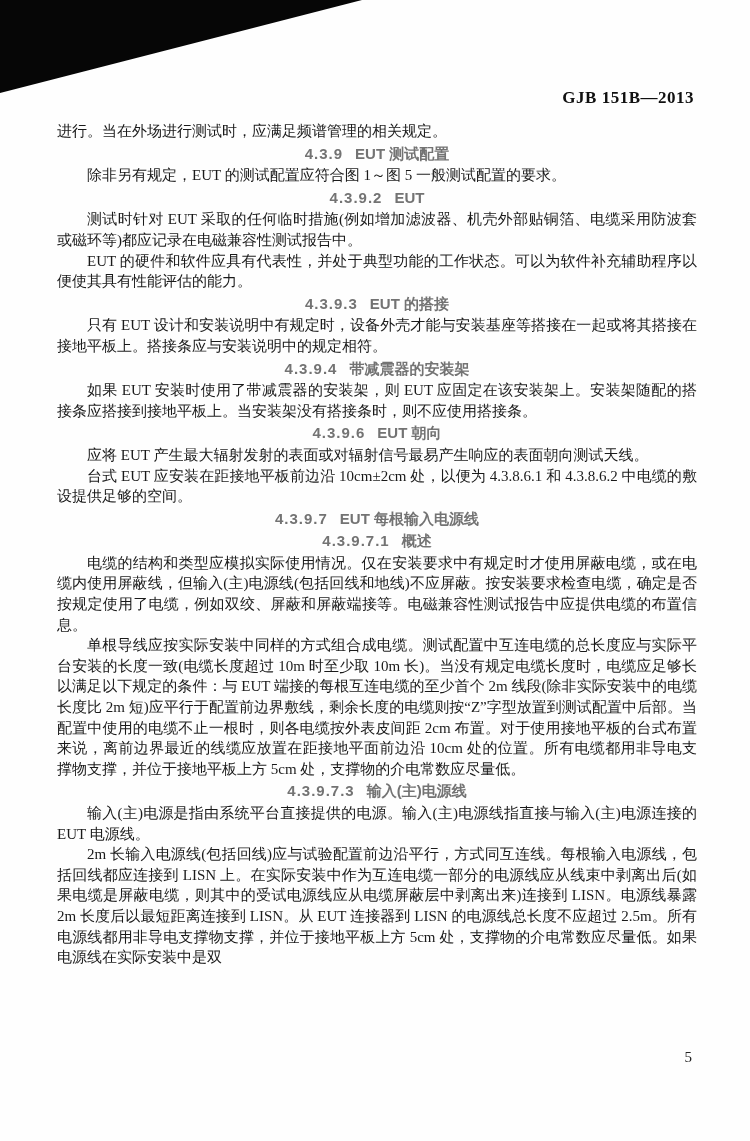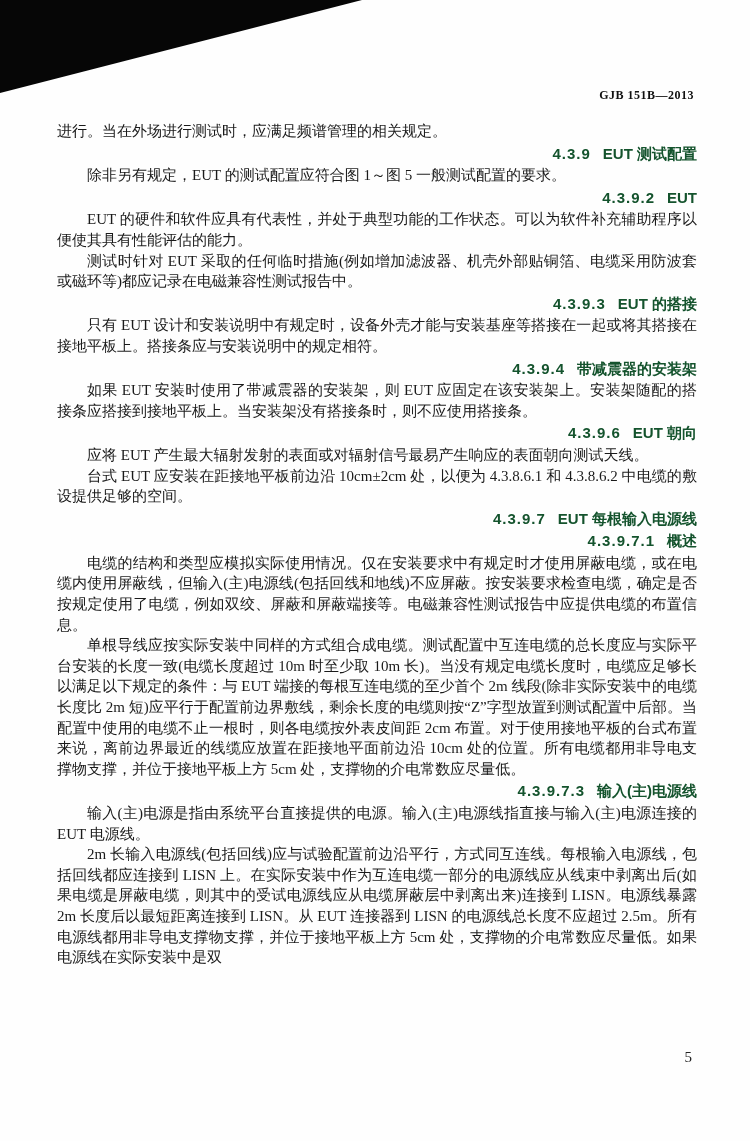--- a/index.html
+++ b/index.html
@@ -19,62 +19,62 @@
   .corner-artifact {
     position: absolute; top: 0; left: 0;
     width: 0; height: 0;
     border-top: 93px solid #060606;
     border-right: 362px solid transparent;
   }
   .header-code {
     position: absolute; top: 88px; right: 56px;
     font-family: "Liberation Serif", serif;
     font-weight: bold;
-    font-size: 12px;
+    font-size: 17px;
     letter-spacing: 0.5px;
     color: #101010;
   }
   .body-text {
     position: absolute; top: 121px; left: 57px;
     width: 640px;
     font-size: 15px;
     line-height: 20.6px;
     text-align: justify;
     color: #1a1a1a;
   }
   .para { margin: 0; }
   .para.indent { text-indent: 2em; }
   .heading {
     font-family: "Liberation Sans", sans-serif;
     font-weight: bold;
     font-size: 15px;
     margin: 2px 0 1px 0;
-    text-align: right;
-    color: #14532d;
+    text-align: center;
+    color: #737373;
   }
   .h-num { margin-right: 12px; letter-spacing: 1px; }
   .page-number {
     position: absolute; top: 1049px; right: 58px;
     font-size: 15px;
     color: #222222;
   }
 </style>
 </head>
 <body>
 
 <div class="page">
   <div class="corner-artifact"></div>
   <div class="header-code">GJB 151B—2013</div>
   <main class="body-text">
       <p class="para">进行。当在外场进行测试时，应满足频谱管理的相关规定。</p>
       <div class="heading"><span class="h-num">4.3.9</span><span class="h-title">EUT 测试配置</span></div>
       <p class="para indent">除非另有规定，EUT 的测试配置应符合图 1～图 5 一般测试配置的要求。</p>
       <div class="heading"><span class="h-num">4.3.9.2</span><span class="h-title">EUT</span></div>
+      <p class="para indent">测试时针对 EUT 采取的任何临时措施(例如增加滤波器、机壳外部贴铜箔、电缆采用防波套或磁环等)都应记录在电磁兼容性测试报告中。</p>
       <p class="para indent">EUT 的硬件和软件应具有代表性，并处于典型功能的工作状态。可以为软件补充辅助程序以便使其具有性能评估的能力。</p>
-      <p class="para indent">测试时针对 EUT 采取的任何临时措施(例如增加滤波器、机壳外部贴铜箔、电缆采用防波套或磁环等)都应记录在电磁兼容性测试报告中。</p>
       <div class="heading"><span class="h-num">4.3.9.3</span><span class="h-title">EUT 的搭接</span></div>
       <p class="para indent">只有 EUT 设计和安装说明中有规定时，设备外壳才能与安装基座等搭接在一起或将其搭接在接地平板上。搭接条应与安装说明中的规定相符。</p>
       <div class="heading"><span class="h-num">4.3.9.4</span><span class="h-title">带减震器的安装架</span></div>
       <p class="para indent">如果 EUT 安装时使用了带减震器的安装架，则 EUT 应固定在该安装架上。安装架随配的搭接条应搭接到接地平板上。当安装架没有搭接条时，则不应使用搭接条。</p>
       <div class="heading"><span class="h-num">4.3.9.6</span><span class="h-title">EUT 朝向</span></div>
       <p class="para indent">应将 EUT 产生最大辐射发射的表面或对辐射信号最易产生响应的表面朝向测试天线。</p>
       <p class="para indent">台式 EUT 应安装在距接地平板前边沿 10cm±2cm 处，以便为 4.3.8.6.1 和 4.3.8.6.2 中电缆的敷设提供足够的空间。</p>
       <div class="heading"><span class="h-num">4.3.9.7</span><span class="h-title">EUT 每根输入电源线</span></div>
       <div class="heading"><span class="h-num">4.3.9.7.1</span><span class="h-title">概述</span></div>
       <p class="para indent">电缆的结构和类型应模拟实际使用情况。仅在安装要求中有规定时才使用屏蔽电缆，或在电缆内使用屏蔽线，但输入(主)电源线(包括回线和地线)不应屏蔽。按安装要求检查电缆，确定是否按规定使用了电缆，例如双绞、屏蔽和屏蔽端接等。电磁兼容性测试报告中应提供电缆的布置信息。</p>

